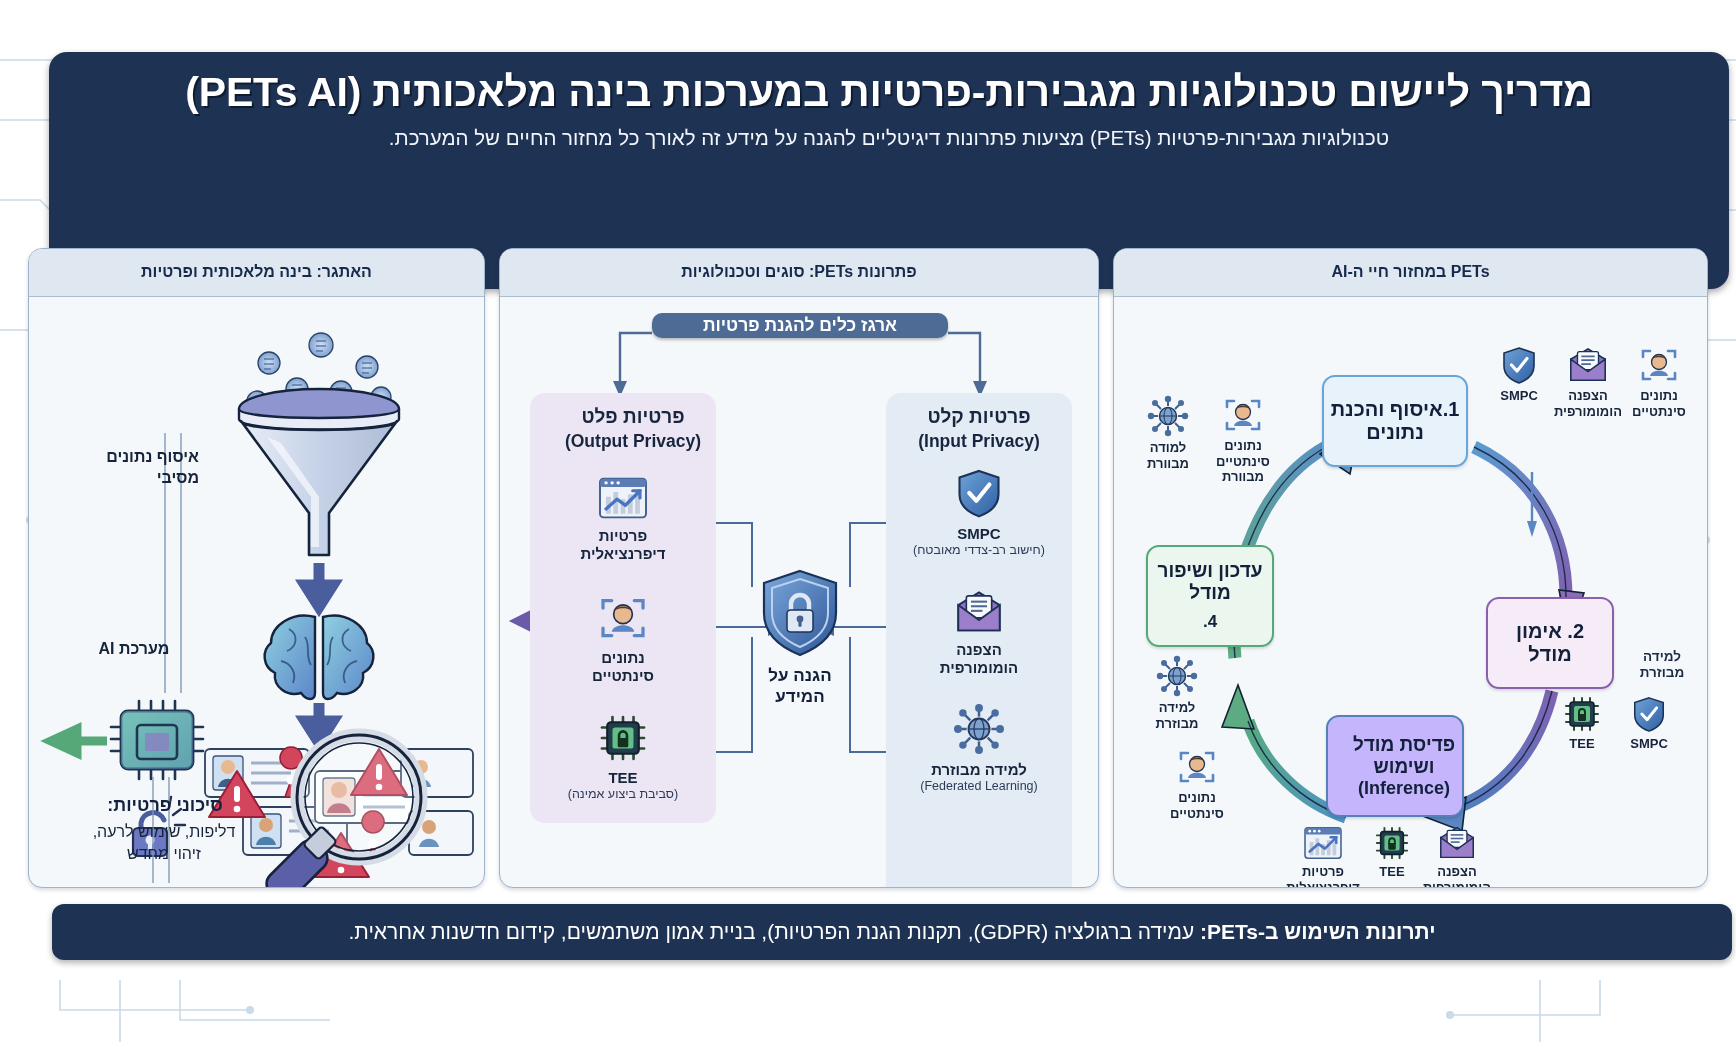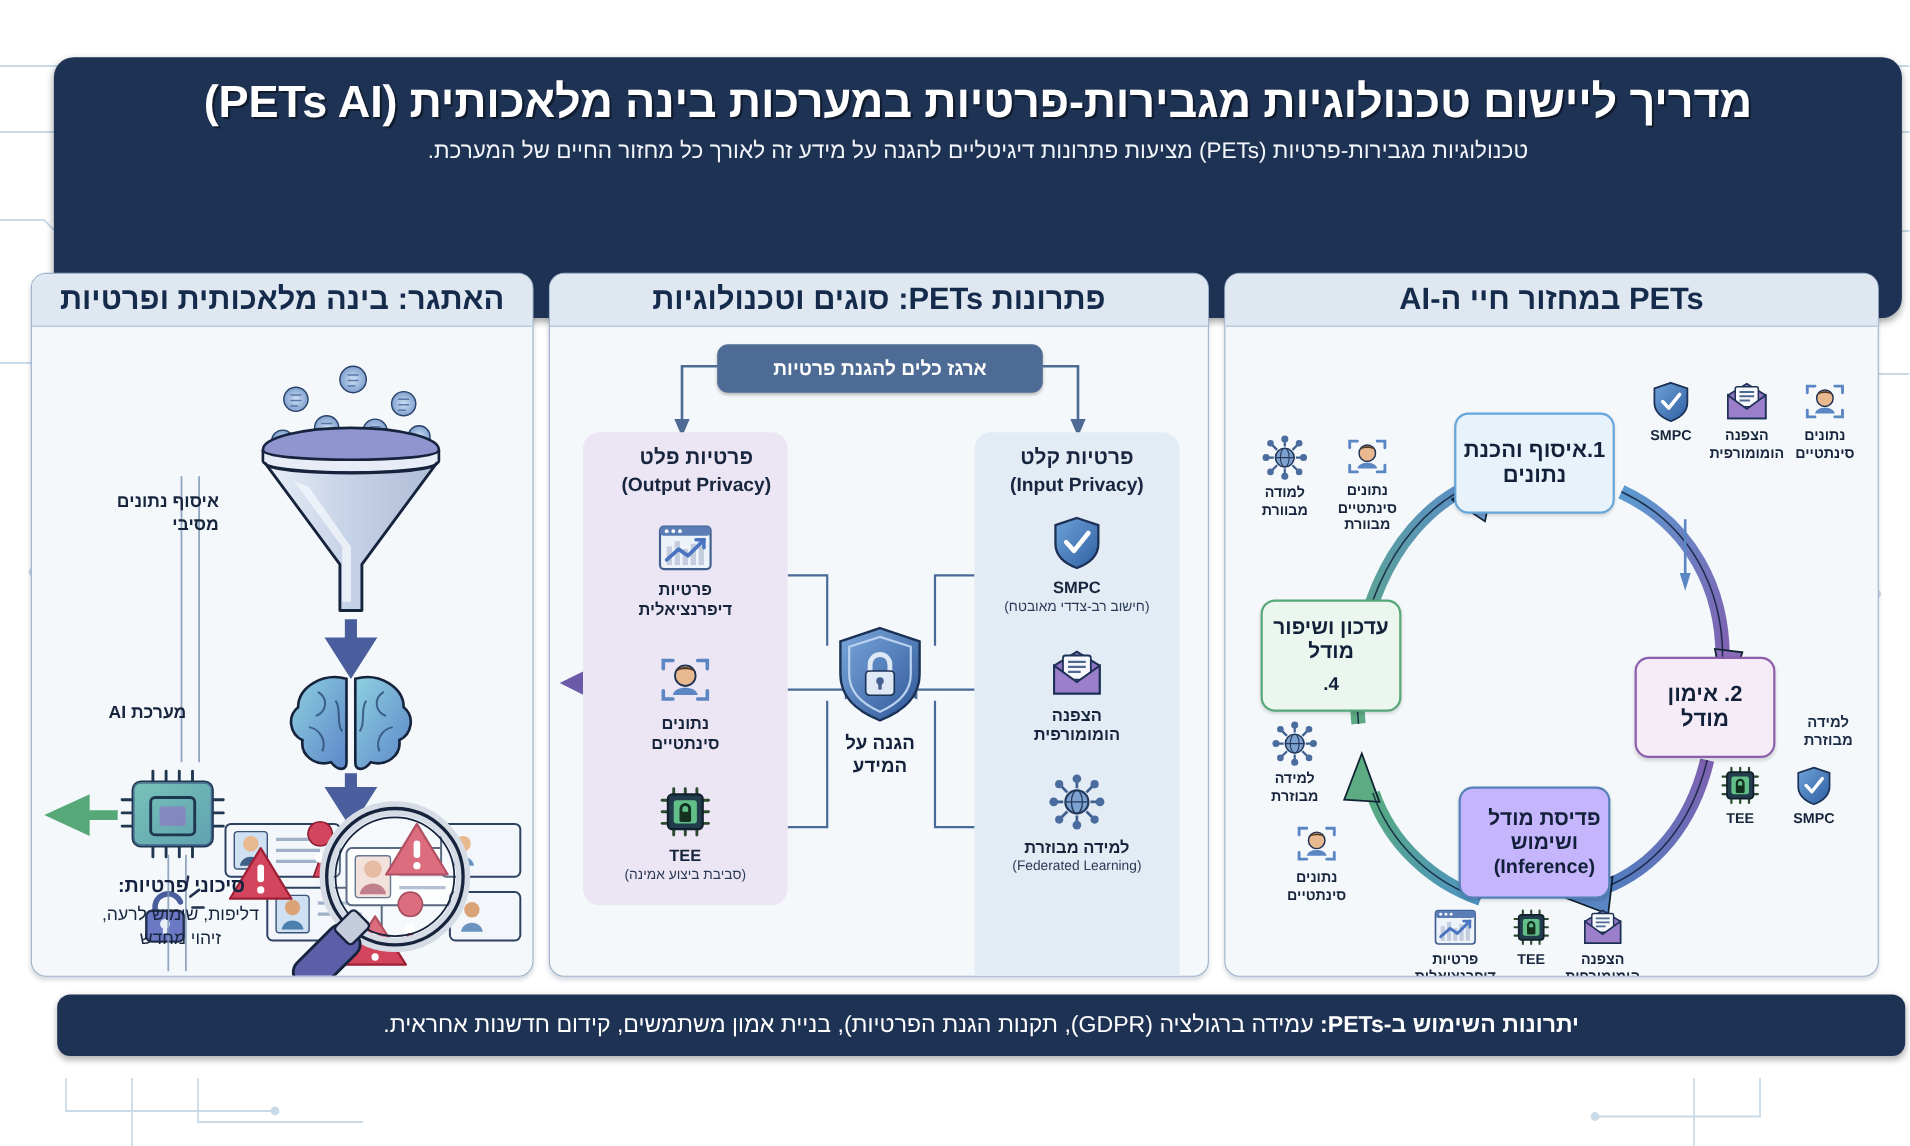--- a/index.html
+++ b/index.html
@@ -48,21 +48,21 @@
     border-radius:14px;
     position:relative;
     box-shadow:0 2px 4px rgba(30,50,84,.18);
     overflow:hidden;
   }
   .panel-head{
     background:#dfe7f1;
     border-bottom:1.4px solid #a9bdd2;
     height:48px;line-height:46px;
     text-align:center;
-    font-size:28px;font-weight:bold;color:#152b4c;
+    font-size:16px;font-weight:bold;color:#152b4c;
   }
   .panel-body{position:relative;height:590px;}
   .p-left{width:595px;}
   .p-mid{width:600px;}
   .p-right{width:457px;}
 
   
   .lbl{
     position:absolute;text-align:center;color:#1c2b45;
     font-size:13.5px;line-height:1.22;font-weight:600;
@@ -485,21 +485,21 @@
           </div>
         </div>
 
       </div>
     </section>
 
     <section class="panel p-mid">
       <div class="panel-head">פתרונות PETs: סוגים וטכנולוגיות</div>
       <div class="panel-body">
 
-        <div class="toolbox" style="left:152px;top:16px;width:296px;height:44px;">ארגז כלים להגנת פרטיות</div>
+        <div class="toolbox" style="left:152px;top:16px;width:296px;height:25px;">ארגז כלים להגנת פרטיות</div>
         <svg width="600" height="120" style="position:absolute;left:0;top:0;">
           <g stroke="#4d6b94" stroke-width="2.4" fill="none">
             <path d="M152 36 H120 V88"></path>
             <path d="M448 36 H480 V88"></path>
           </g>
           <path d="M113 84 L120 100 L127 84 Z" fill="#4d6b94"></path>
           <path d="M473 84 L480 100 L487 84 Z" fill="#4d6b94"></path>
         </svg>
 
         <svg width="600" height="590" style="position:absolute;left:0;top:0;">

